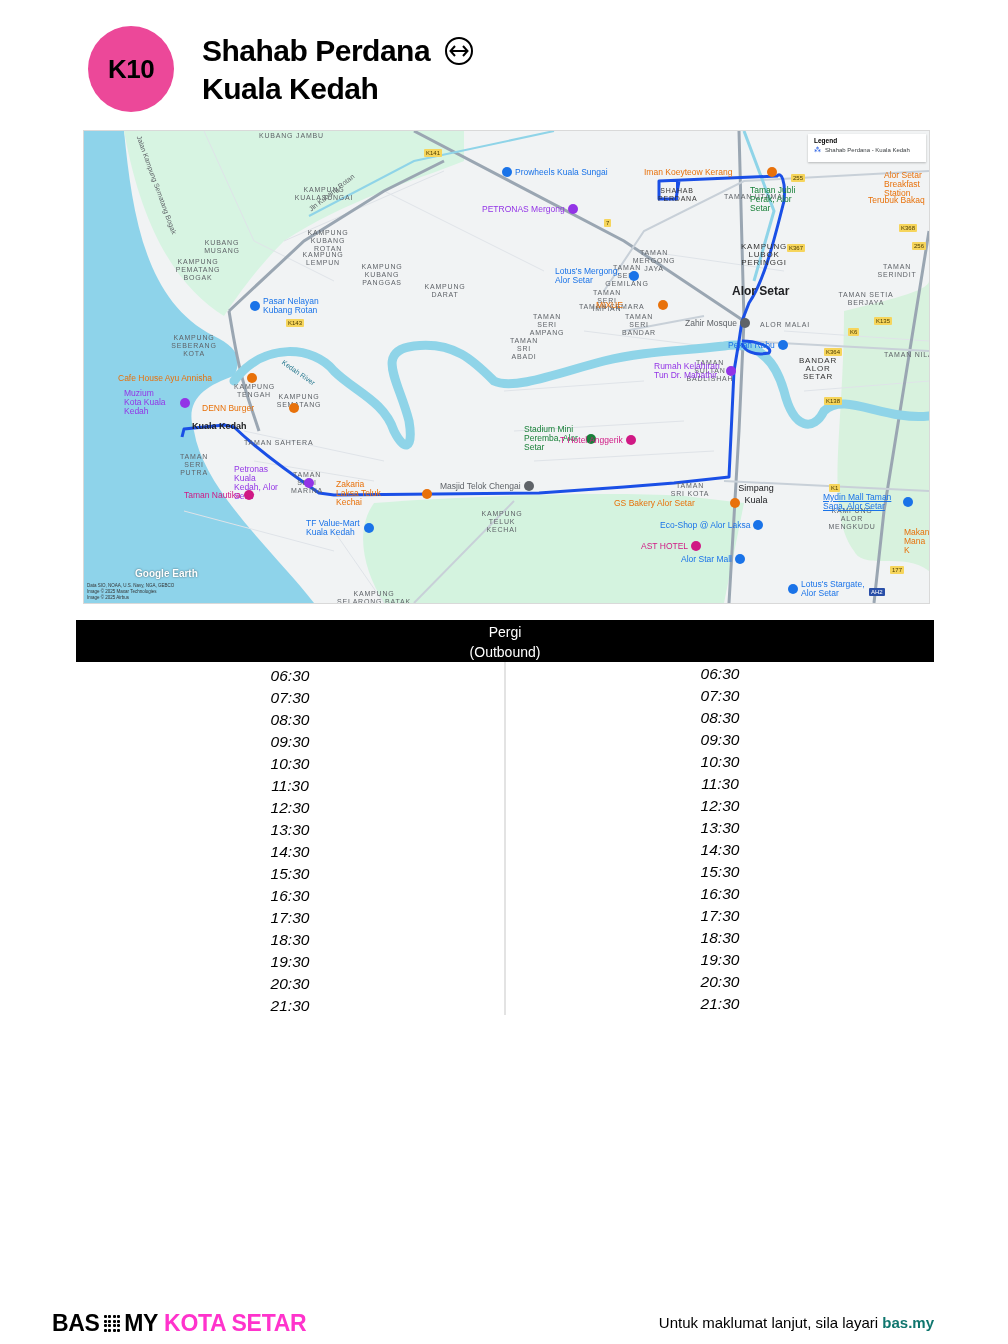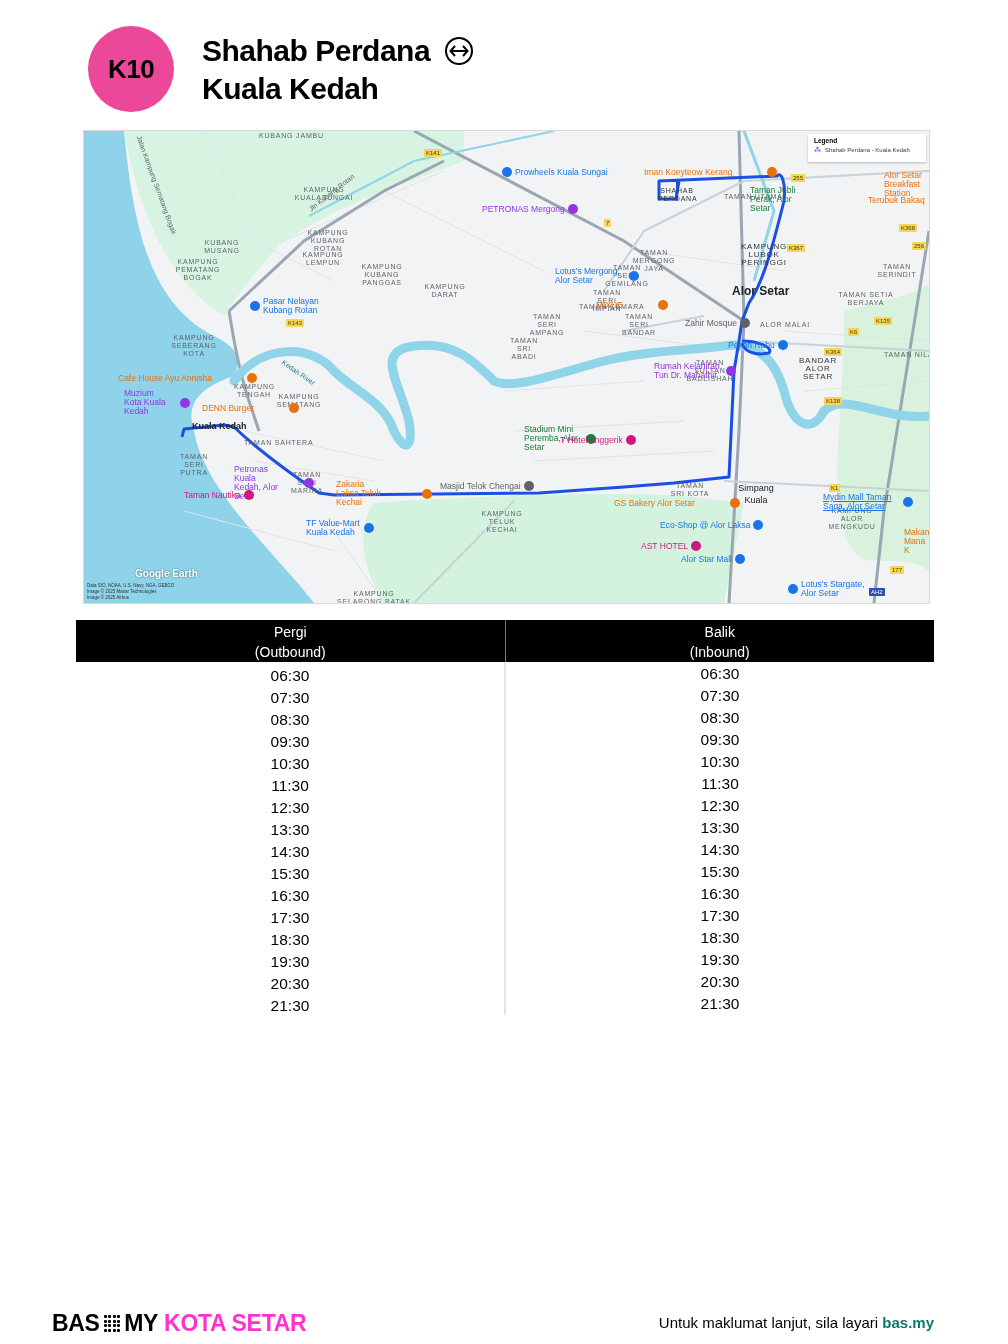--- a/index.html
+++ b/index.html
@@ -42,21 +42,21 @@
   .legend .lg-icon { width:7px; height:6px; display:inline-block; color:#1a55e3; font-size:7px; line-height:6px; }
   .google-earth { position:absolute; left:3px; bottom:24px; font-size:10px; color:#fff; font-weight:bold; text-shadow:0 0 2px rgba(0,0,0,0.6);margin-left:48px; }
   .attrib { position:absolute; left:3px; bottom:2px; font-size:4.5px; color:#333; line-height:6px; }
 
   .table { position:absolute; left:76px; top:620px; width:858px; }
   .thead { display:flex; background:#000; color:#fff; height:42px; }
   .thead .th { flex:1; text-align:center; font-size:14px; line-height:20px; padding-top:2px; }
   .thead .th + .th { border-left:1px solid #777; }
   .dayband { background:#ff33cc; color:#fff; font-weight:bold; font-size:13px; text-align:center; height:20px; line-height:21px; }
   .tbody { display:flex; }
-  .col { flex:1; text-align:center; }
+  .col { flex:1; text-align:center;font-style:italic; }
   .col.left { padding-top:3px; }
   .col.right { border-left:2px solid #e3e3e3; padding-top:1px; height:352px; }
   .time { font-size:15.5px; line-height:22px; height:22px; }
 
   .footer-brand { position:absolute; left:52px; top:1310px; font-weight:bold; font-size:23px; display:flex; align-items:center; letter-spacing:-0.3px; }
   .footer-brand .bas { color:#000; }
   .footer-brand .grid-mark { display:inline-grid; grid-template-columns:repeat(4,3px); gap:1.5px; margin:0 4px; }
   .footer-brand .grid-mark span { width:3px; height:3px; background:#000; border-radius:1px; }
   .footer-brand .city { color:#ff33cc; margin-left:6px; }
   .footer-note { position:absolute; right:74px; top:1314px; font-size:15px; }
@@ -322,24 +322,20 @@
     <div>Image © 2025 Airbus</div>
   </div>
 </div>
 
 <div class="table">
   <div class="thead">
     <div class="th">
       <div>Pergi</div>
       <div>(Outbound)</div>
     </div>
-    <div class="th">
-      <div>Balik</div>
-      <div>(Inbound)</div>
-    </div>
   </div>
   <div class="tbody">
     <div class="col left">
       <div class="time">06:30</div>
       <div class="time">07:30</div>
       <div class="time">08:30</div>
       <div class="time">09:30</div>
       <div class="time">10:30</div>
       <div class="time">11:30</div>
       <div class="time">12:30</div>

